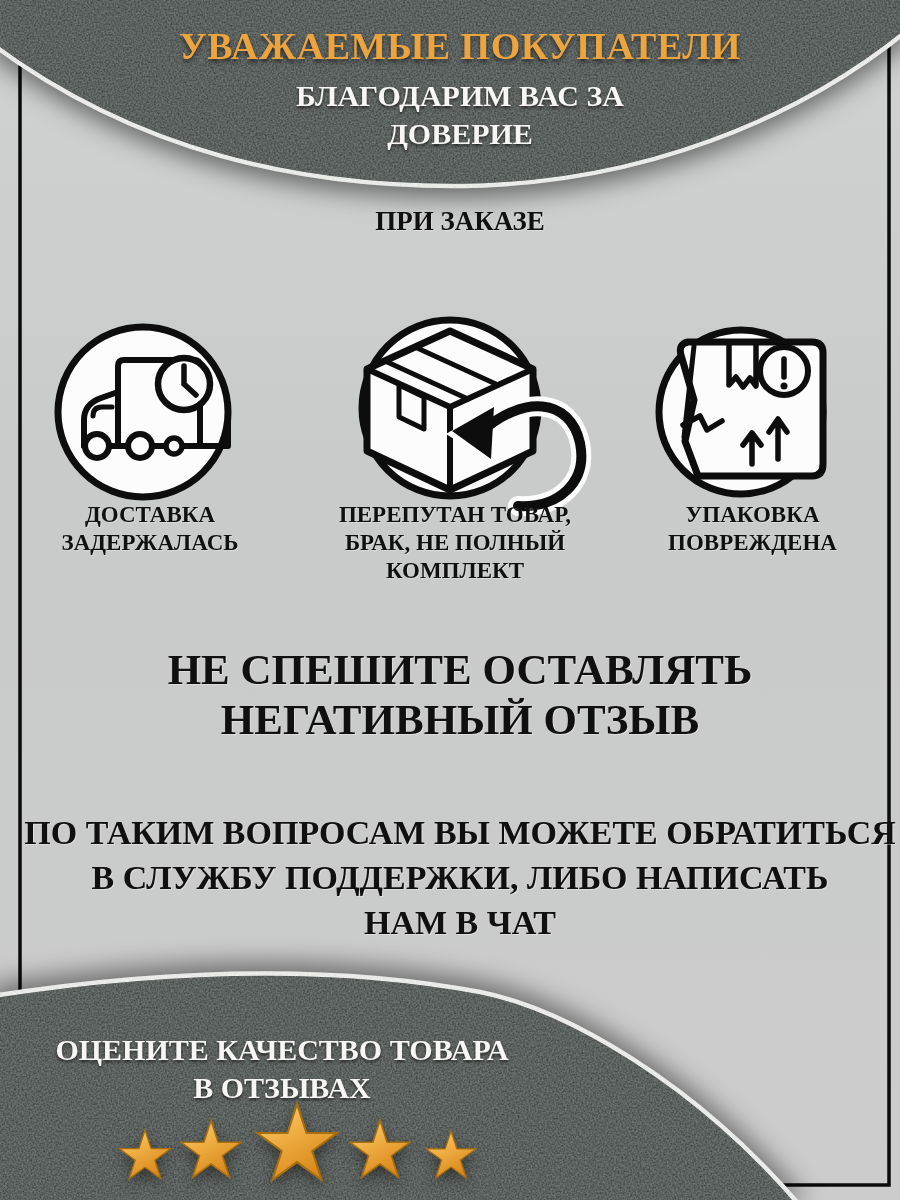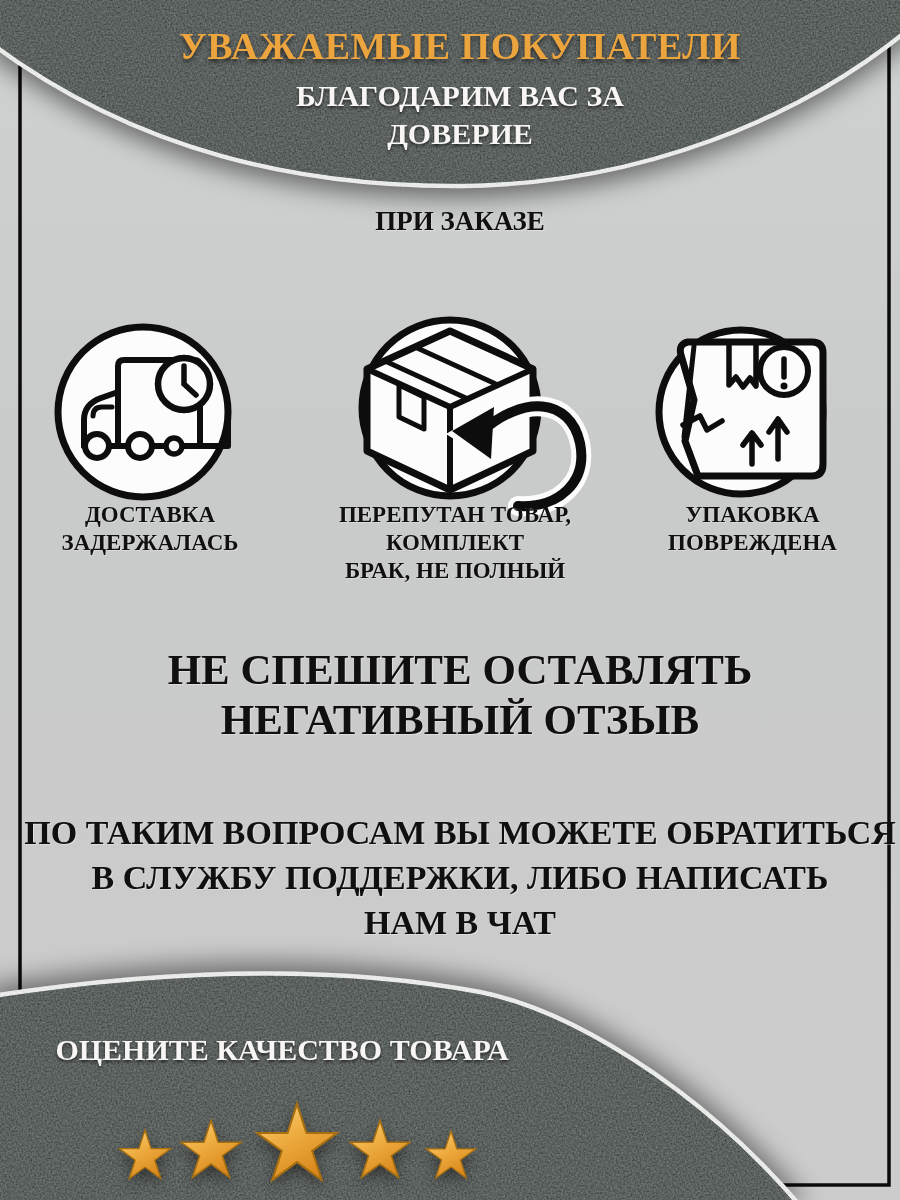--- a/index.html
+++ b/index.html
@@ -126,36 +126,37 @@
   <div class="txt intro">
     <div>ПРИ ЗАКАЗЕ</div>
   </div>
 
   <div class="caption cap-0">
     <div>ДОСТАВКА</div>
     <div>ЗАДЕРЖАЛАСЬ</div>
   </div>
   <div class="caption cap-1">
     <div>ПЕРЕПУТАН ТОВАР,</div>
+    <div>БРАК, НЕ ПОЛНЫЙ</div>
     <div>КОМПЛЕКТ</div>
-    <div>БРАК, НЕ ПОЛНЫЙ</div>
   </div>
   <div class="caption cap-2">
     <div>УПАКОВКА</div>
     <div>ПОВРЕЖДЕНА</div>
   </div>
 
   <div class="txt warning">
     <div>НЕ СПЕШИТЕ ОСТАВЛЯТЬ</div>
     <div>НЕГАТИВНЫЙ ОТЗЫВ</div>
   </div>
 
   <div class="txt support">
     <div>ПО ТАКИМ ВОПРОСАМ ВЫ МОЖЕТЕ ОБРАТИТЬСЯ</div>
     <div>В СЛУЖБУ ПОДДЕРЖКИ, ЛИБО НАПИСАТЬ</div>
     <div>НАМ В ЧАТ</div>
   </div>
 
   <div class="txt footer-txt">
     <div>ОЦЕНИТЕ КАЧЕСТВО ТОВАРА</div>
+    <div>В ОТЗЫВАХ</div>
   </div>
 
 </div>
 
 </body></html>

